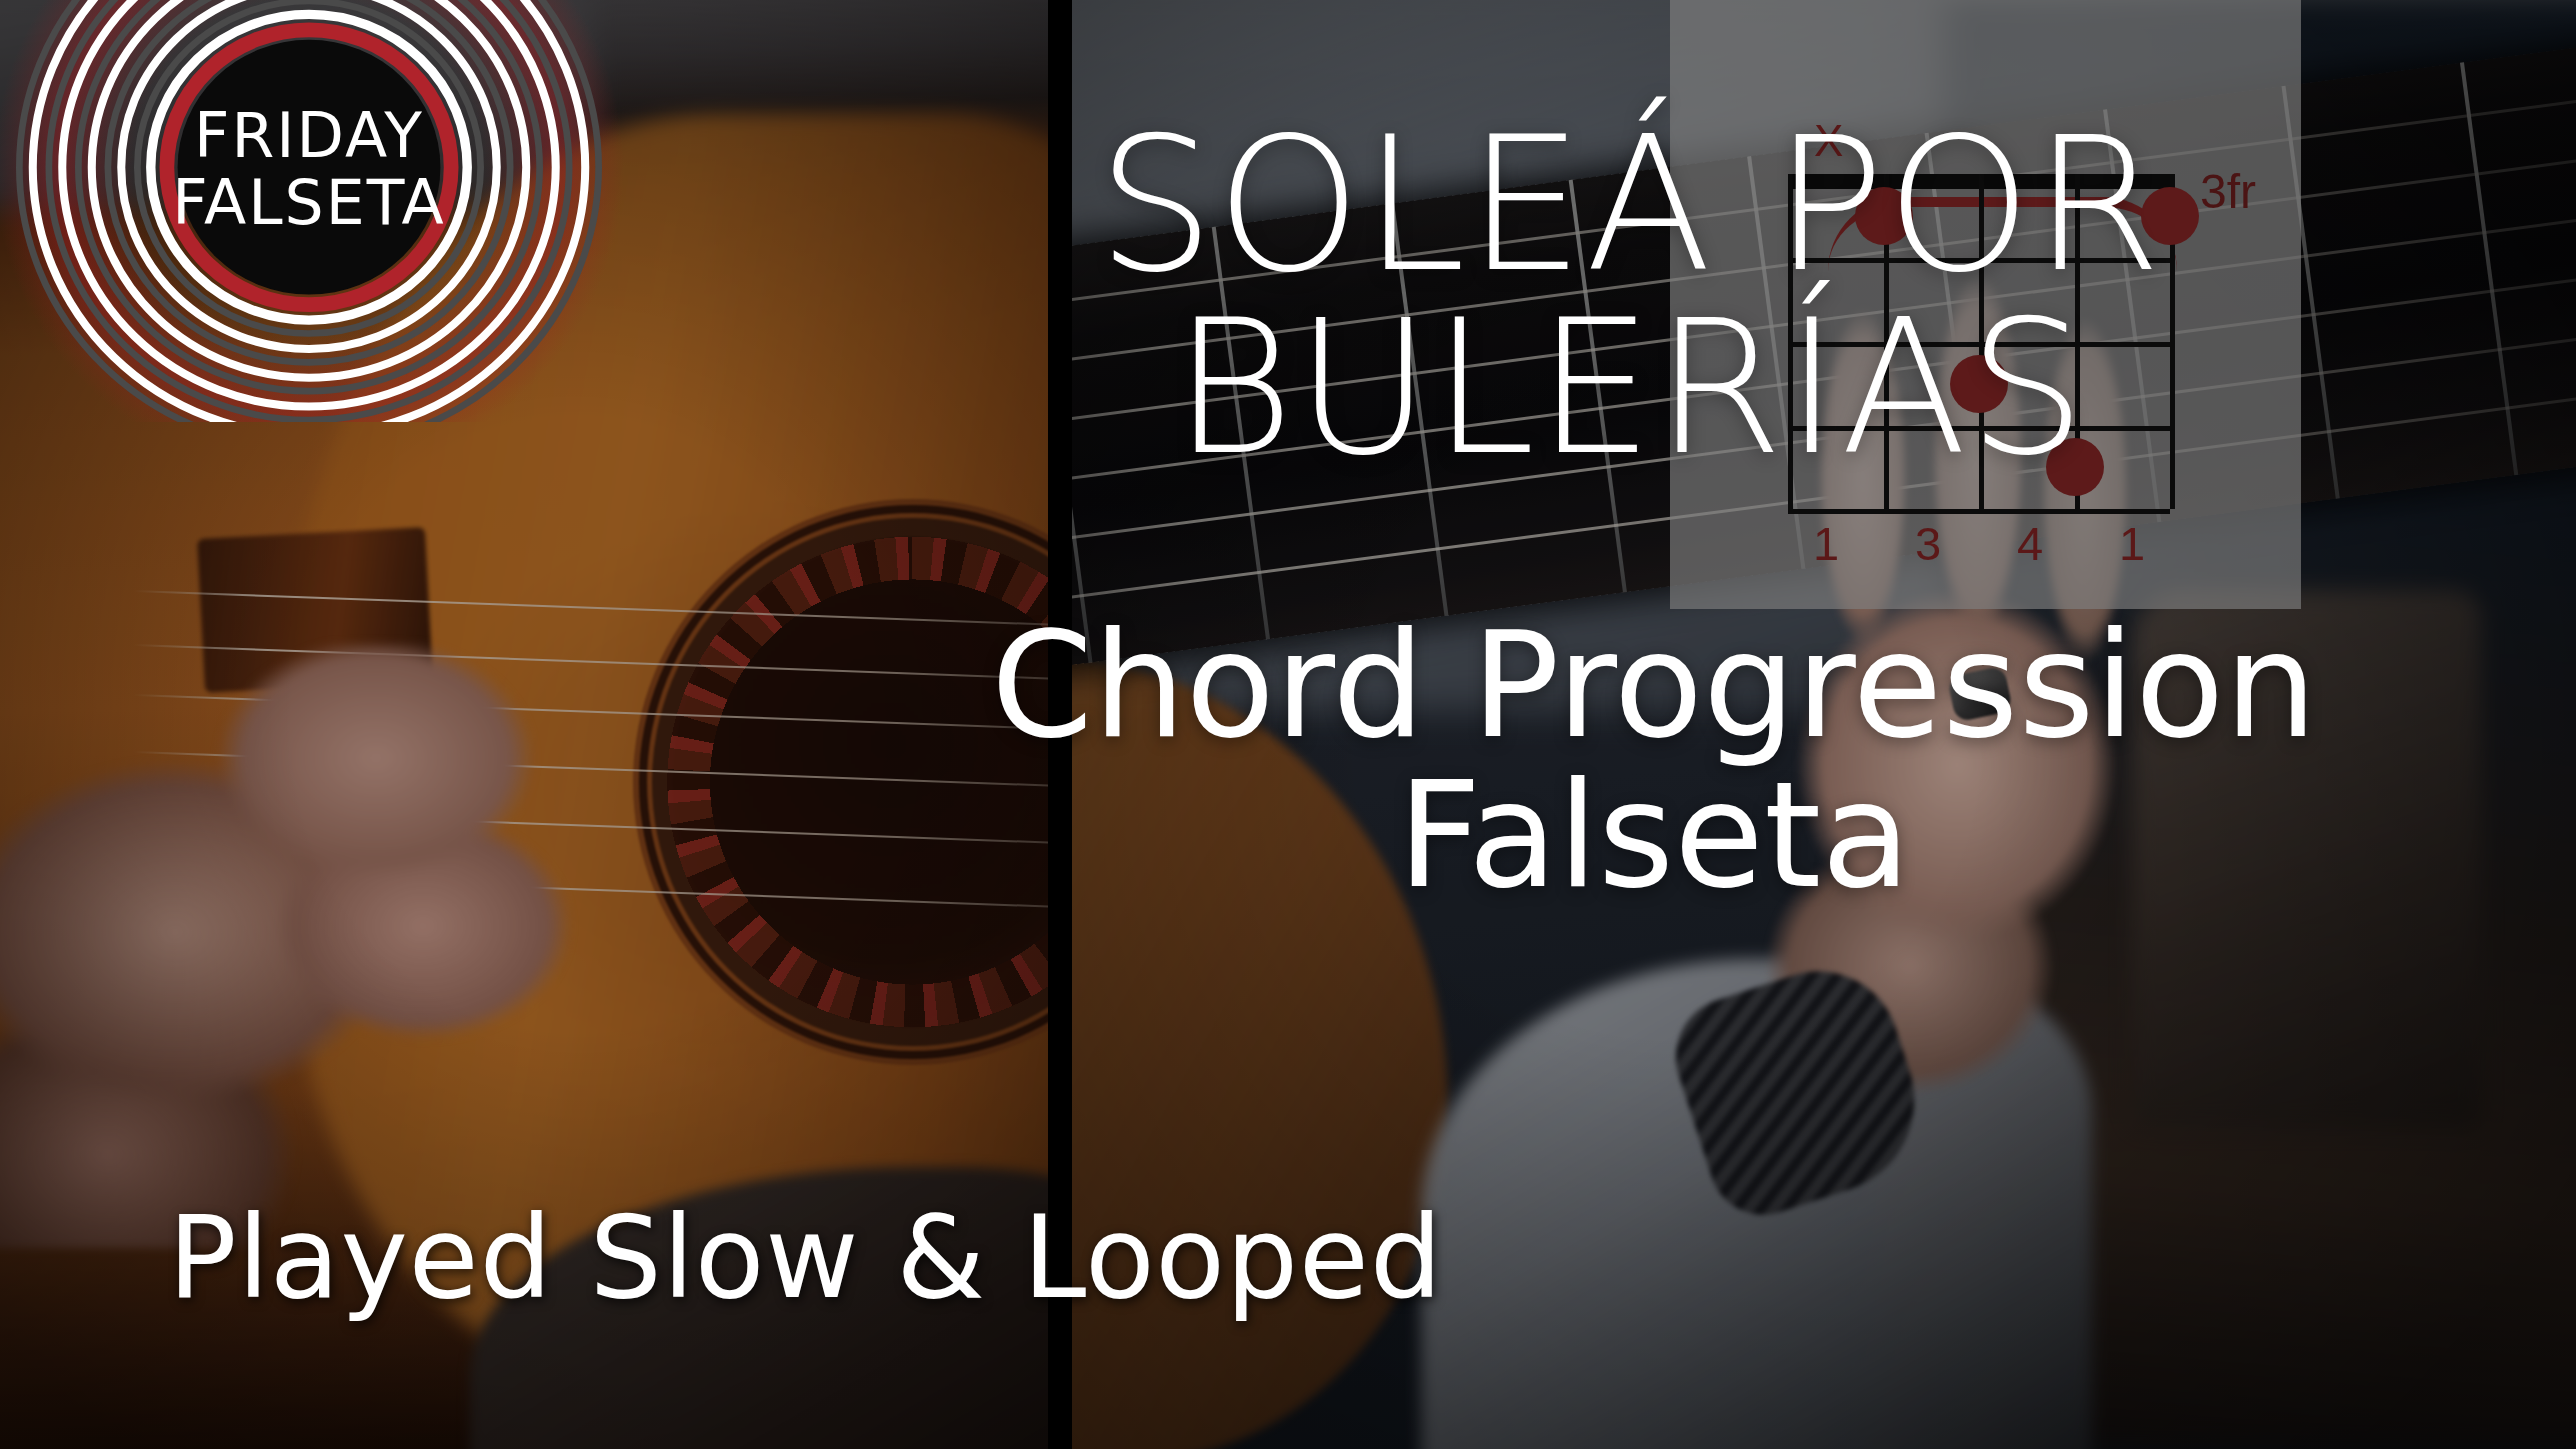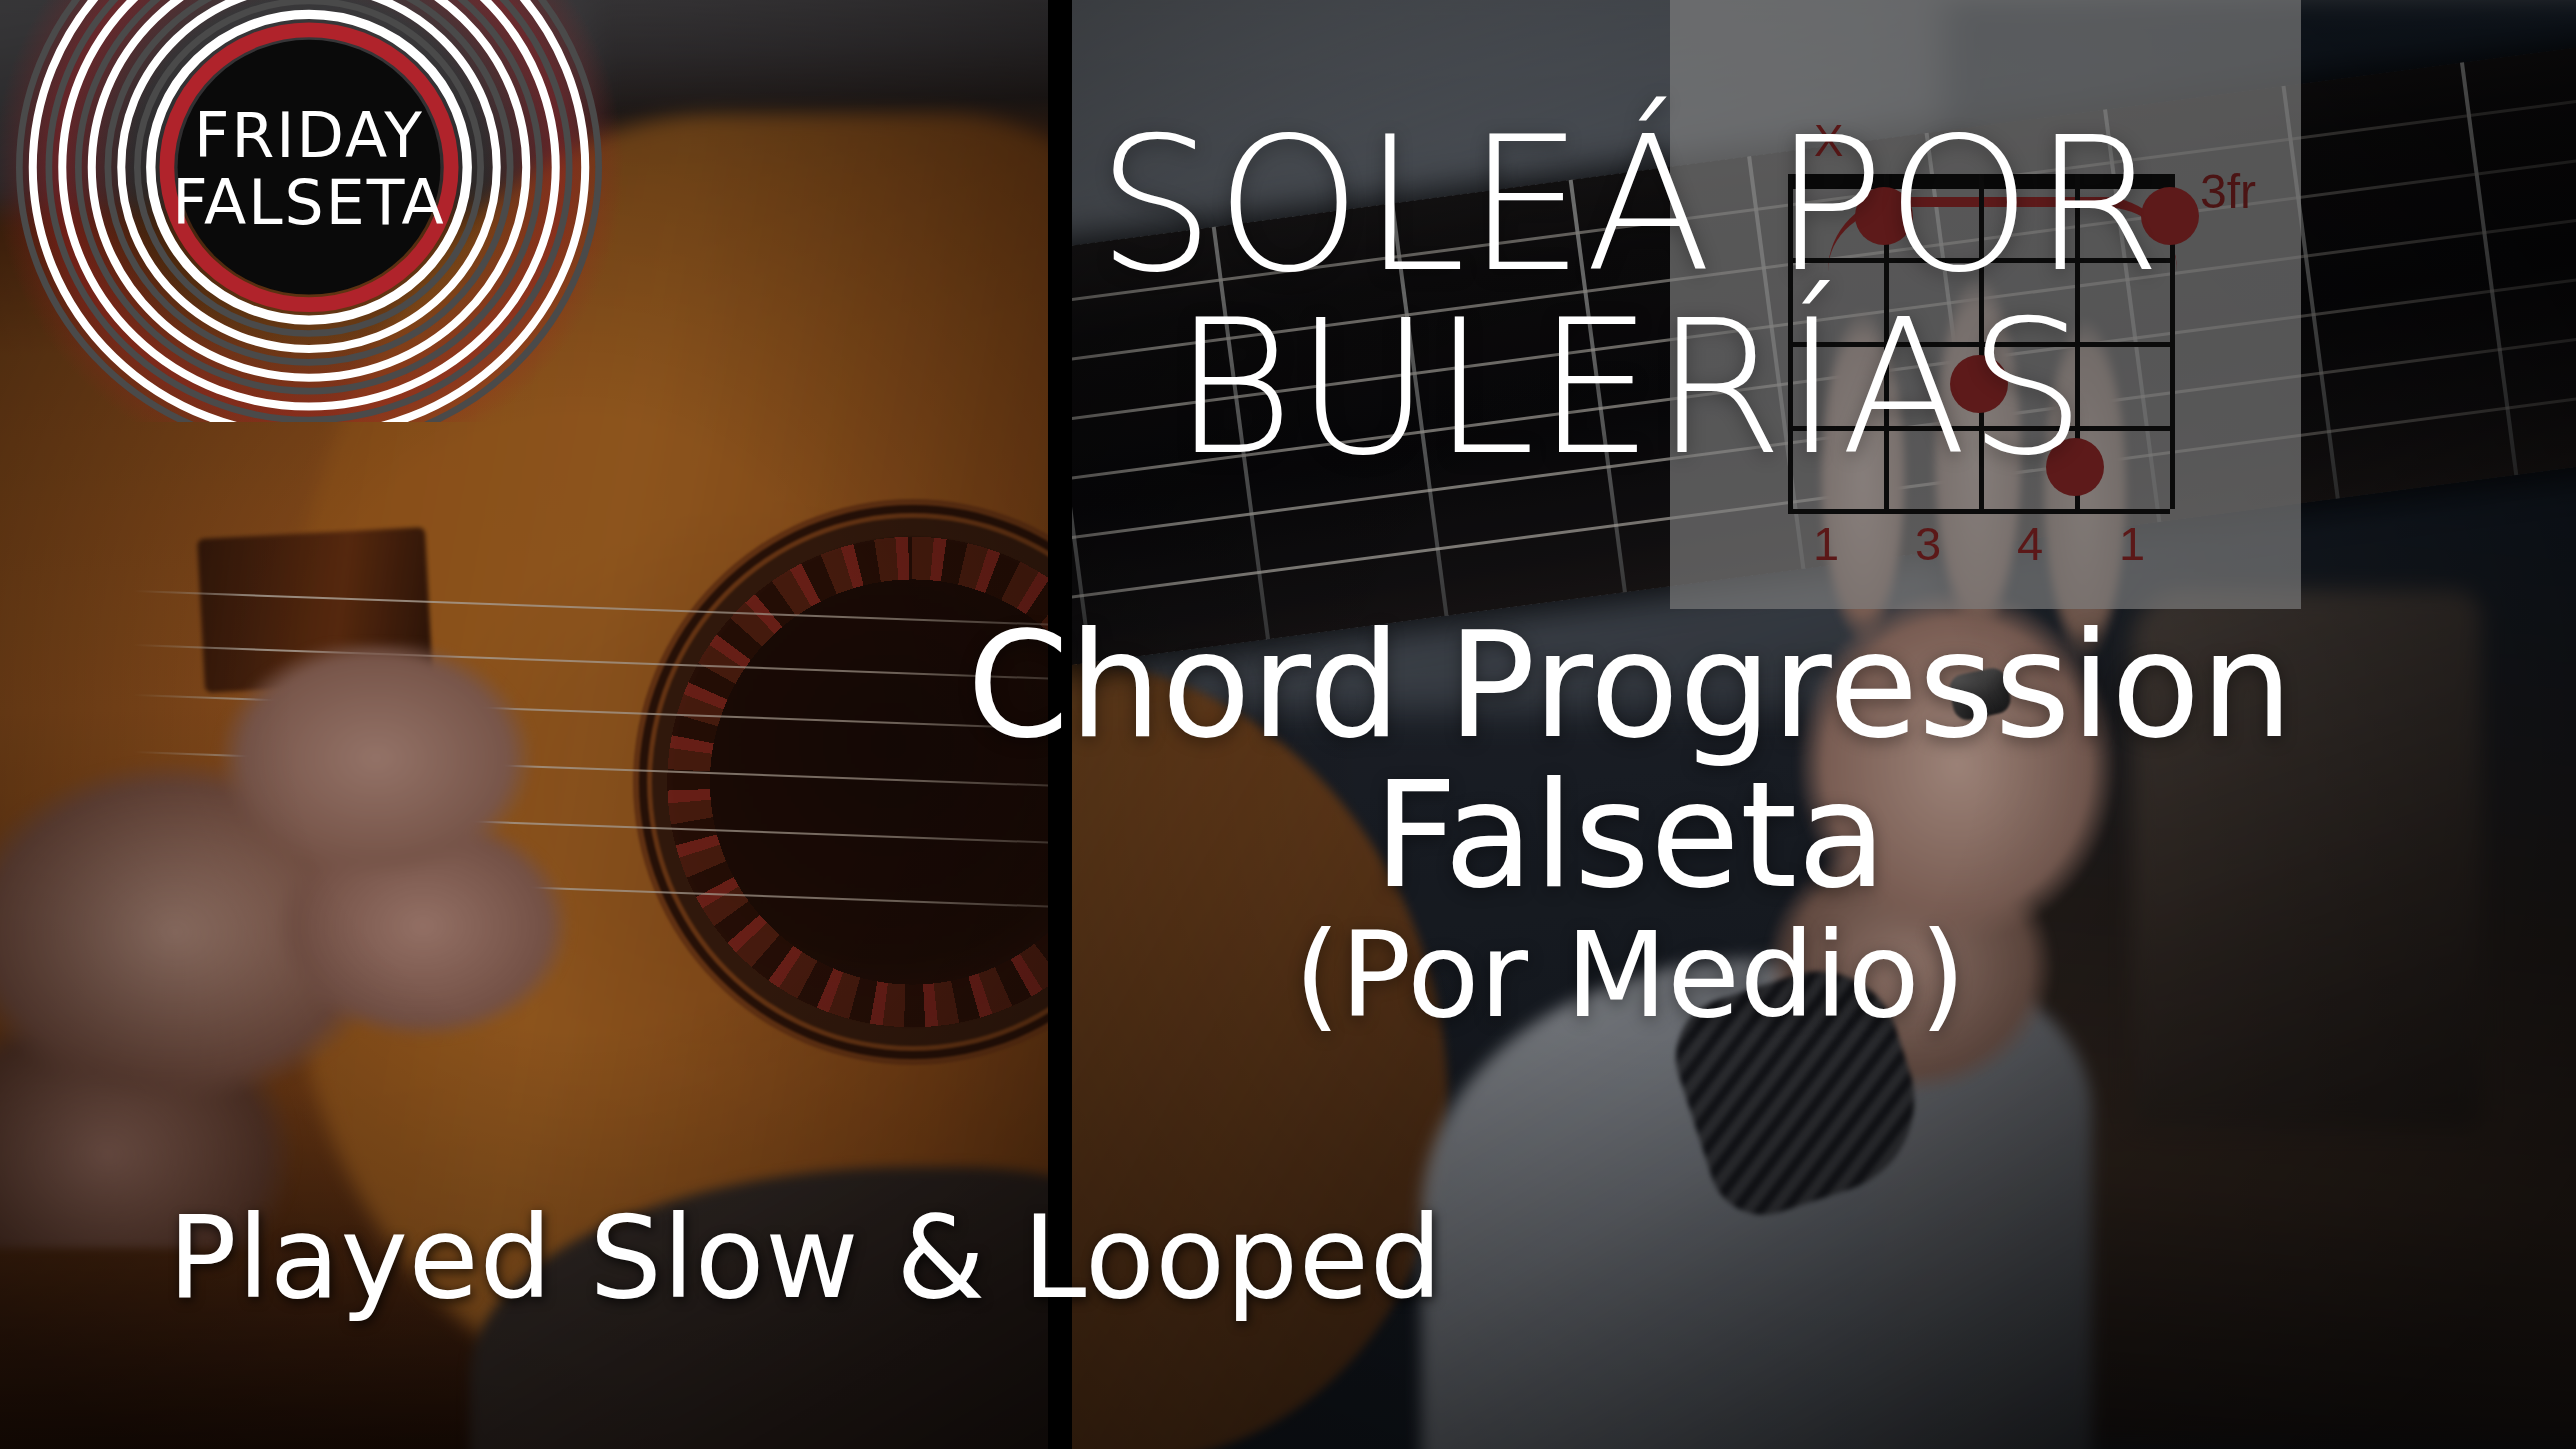--- a/index.html
+++ b/index.html
@@ -209,21 +209,21 @@
   .ol-main{
     position:absolute; left:892px; top:114px; width:1476px;
     text-align:center; color:#fff;
     font-family:"DejaVu Sans", sans-serif;
     font-weight:300;
     font-size:185px; line-height:.99;
     letter-spacing:1.3px;
     text-shadow:0 4px 17.4px rgba(0,0,0,.35);
   }
   .ol-sub{
-    position:absolute; left:892px; top:610px; width:1476px;
+    position:absolute; left:916px; top:610px; width:1476px;
     text-align:center; color:#fff;
     font-family:"DejaVu Sans", sans-serif;
     font-weight:400;
     font-size:146px; line-height:1.03;
     text-shadow:0 4px 16px rgba(0,0,0,.4);
   }
   .ol-sub .line3{ font-size:118px; display:block; margin-top:4px; }
   .ol-bottom{
     position:absolute; left:168px; top:1201px; width:1409px;
     color:#fff;
@@ -357,21 +357,20 @@
 
   <div class="overlay">
     <div class="ol-main">
       <div>SOLEÁ POR</div>
       <div>BULERÍAS</div>
     </div>
 
     <div class="ol-sub">
       <div>Chord Progression</div>
       <div>Falseta</div>
-      <span class="line3">(Por Medio)</span>
     </div>
 
     <div class="ol-bottom">Played Slow &amp; Looped</div>
 
   </div>
 
 </div>
 
 
 </body></html>

